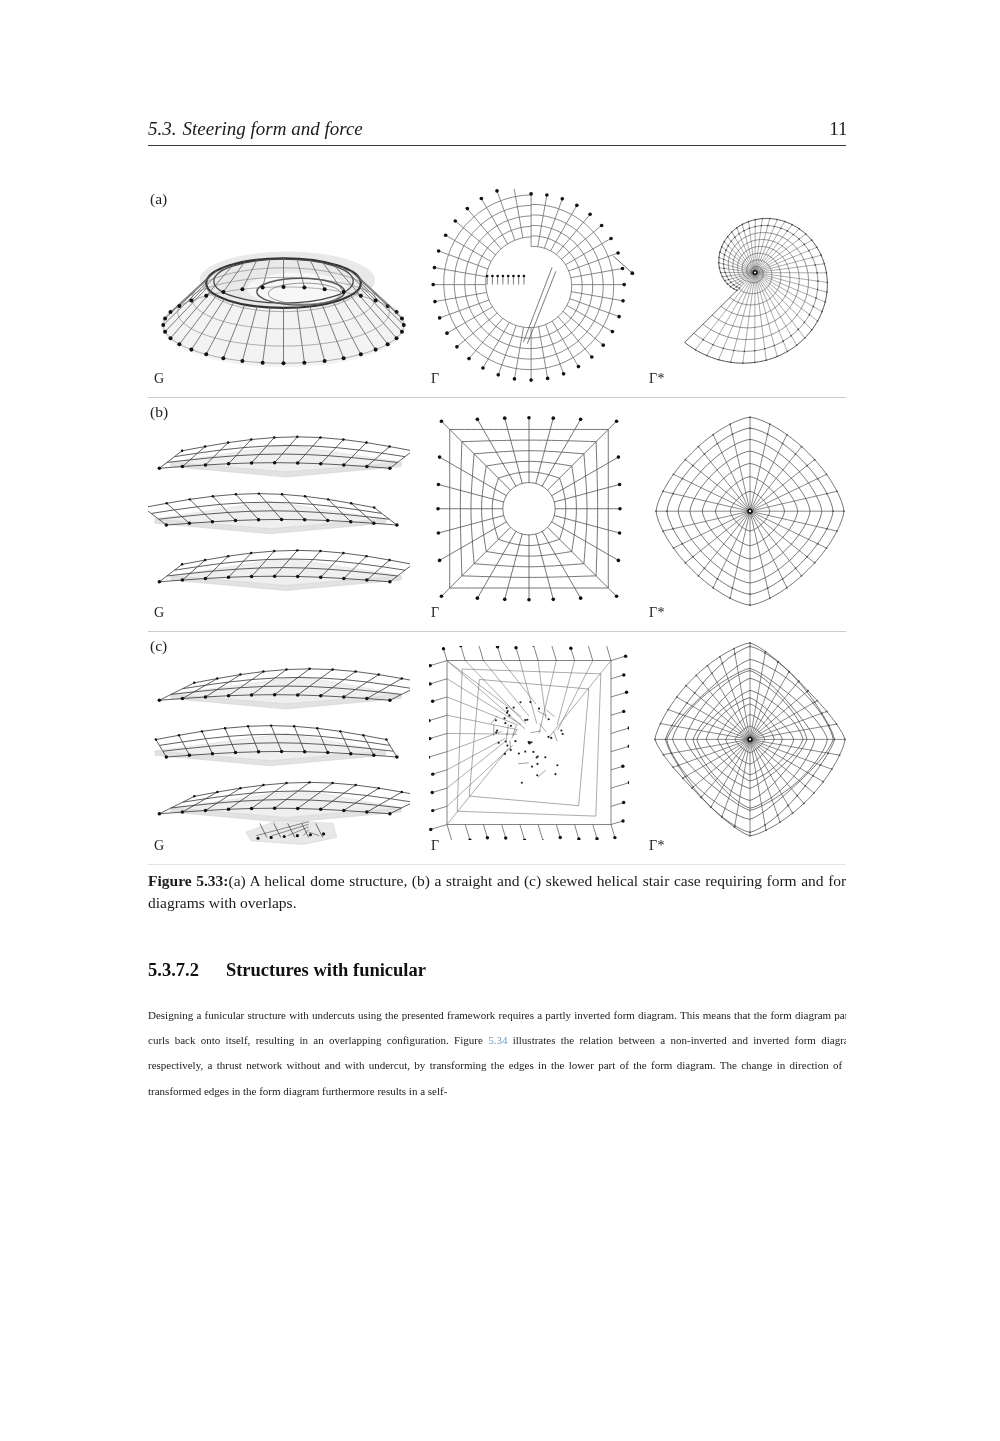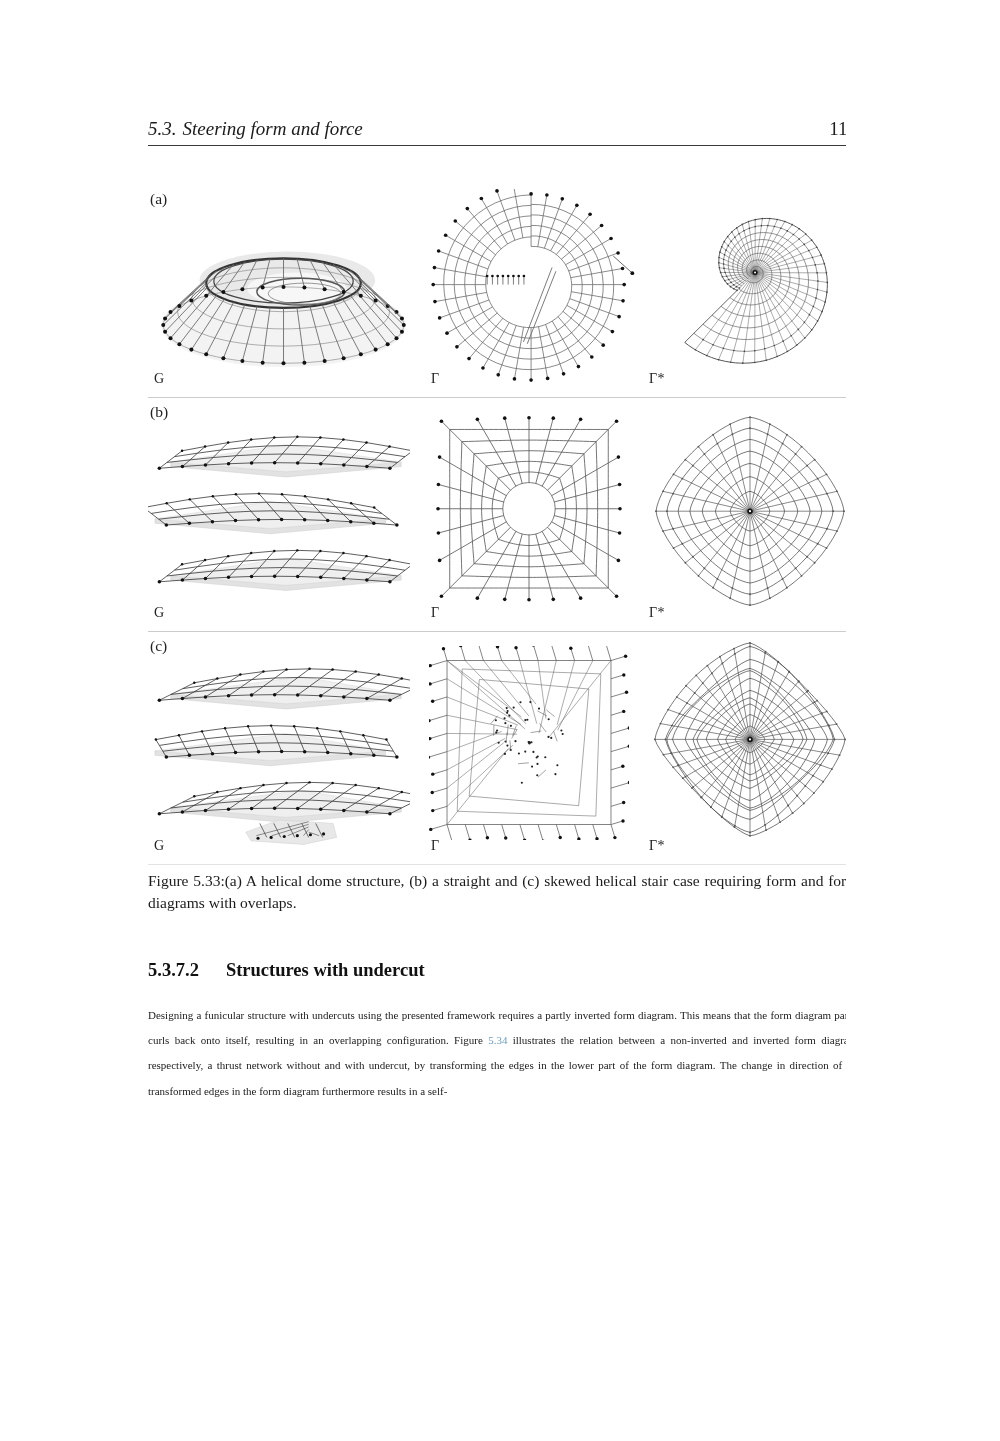--- a/index.html
+++ b/index.html
@@ -21,21 +21,21 @@
   .cell{position:absolute;top:0;height:100%;}
   .cell.c1{left:0;width:277px;}
   .cell.c2{left:277px;width:218px;}
   .cell.c3{left:495px;width:217px;}
   .row-tag{position:absolute;left:2px;top:5px;font-size:15.5px;color:#222;}
   .diag-label{position:absolute;left:6px;bottom:10px;font-size:14px;color:#222;letter-spacing:.5px;}
   svg{display:block;position:absolute;}
   
   .caption{position:absolute;left:148px;top:870px;width:712px;font-size:15.5px;
            line-height:22px;text-align:justify;color:#1b1b1b;}
-  .caption .cap-label{font-weight:normal;}
+  .caption .cap-label{font-weight:bold;}
   
   .subheading{position:absolute;left:148px;top:960px;width:712px;font-size:18.5px;font-weight:bold;color:#111;}
   .subheading .num{margin-right:27px;margin-top:32px;}
   
   .bodytext{position:absolute;left:148px;top:1003px;width:712px;font-size:11px;
             line-height:25.2px;text-align:justify;color:#1b1b1b;}
   .bodytext .figref{cursor:pointer;}
 </style>
 </head>
 <body>
@@ -1147,20 +1147,20 @@
         <span class="diag-label">Γ*</span>
       </div>
     </div>
   </div>
 
   <div class="caption">
     <span class="cap-label">Figure 5.33:</span><span>(a) A helical dome structure, (b) a straight and (c) skewed helical stair case requiring form and force diagrams with overlaps.</span>
   </div>
 
   <div class="subheading">
-    <span class="num">5.3.7.2</span><span>Structures with undercut</span>
+    <span class="num">5.3.7.2</span><span>Structures with funicular</span>
   </div>
 
   <div class="bodytext">
     <span>Designing a funicular structure with undercuts using the presented framework requires a partly inverted form diagram.  This means that the form diagram partly curls back onto itself, resulting in an overlapping configuration.  Figure </span><span class="figref" id="figref-link" style="color: rgb(109, 156, 195);">5.34</span><span> illustrates the relation between a non-inverted and inverted form diagram, respectively, a thrust network without and with undercut, by transforming the edges in the lower part of the form diagram.  The change in direction of the transformed edges in the form diagram furthermore results in a self-</span>
   </div>
 
 </div>
 
 </body></html>

